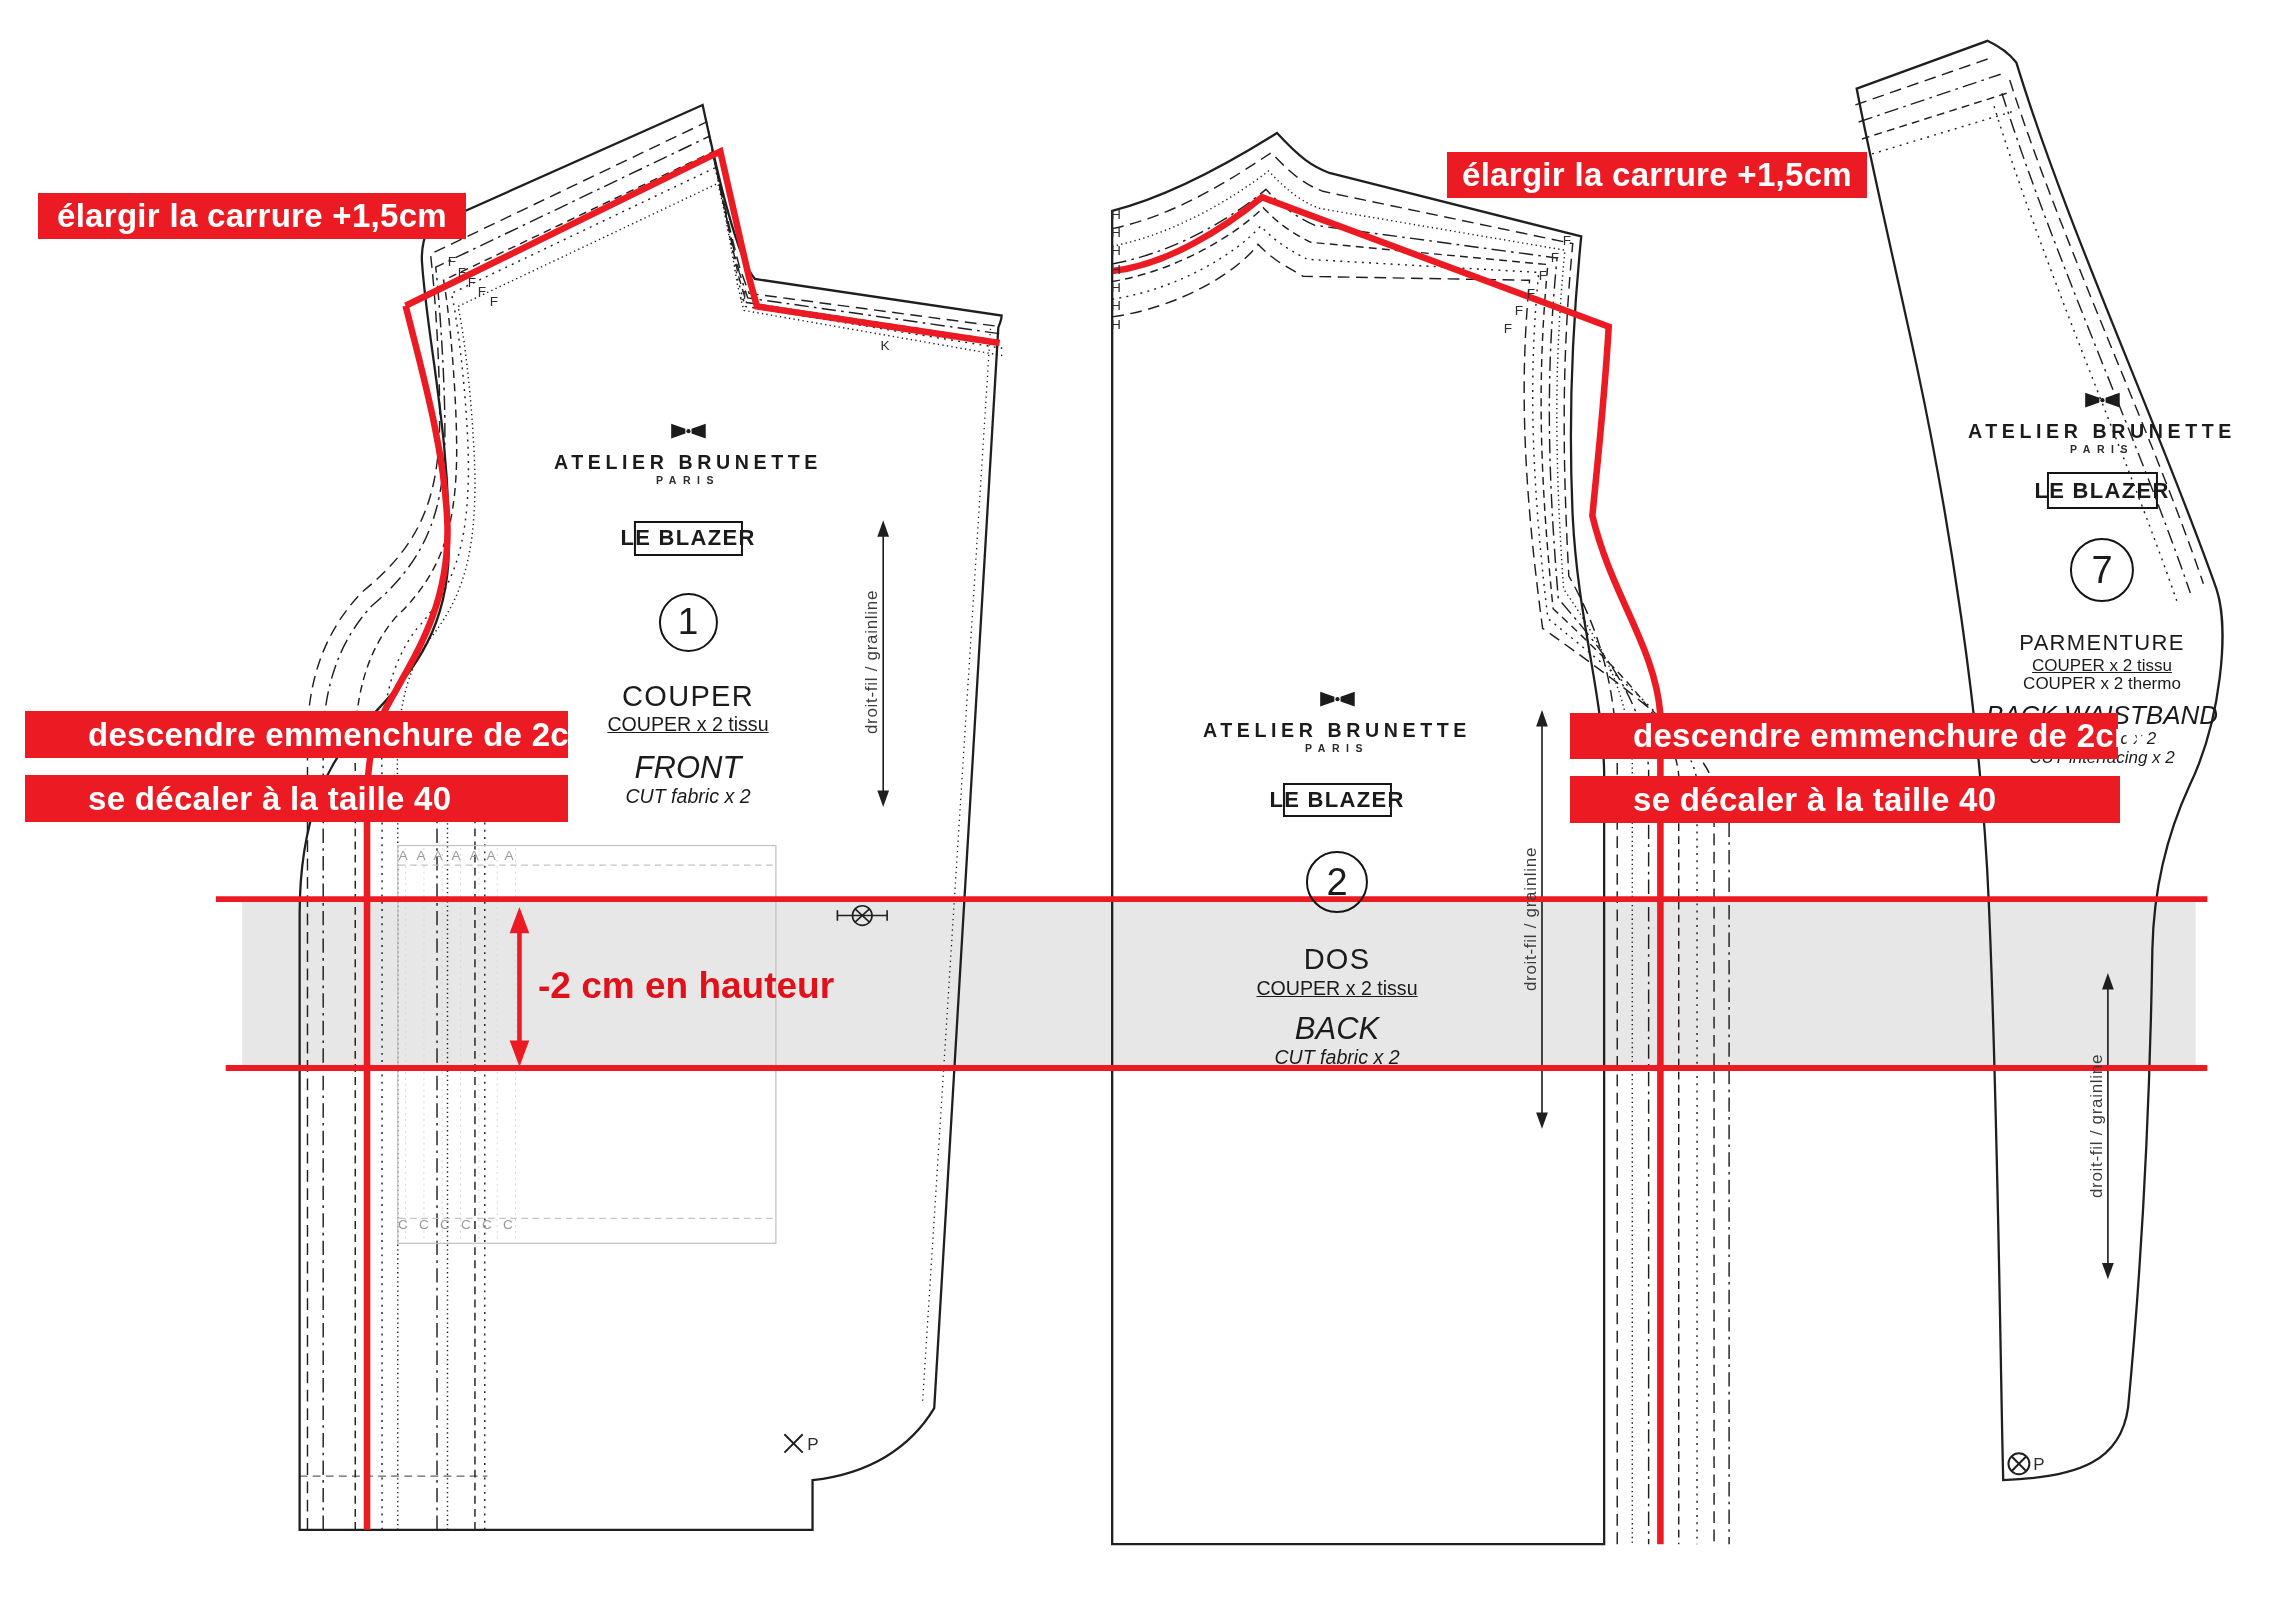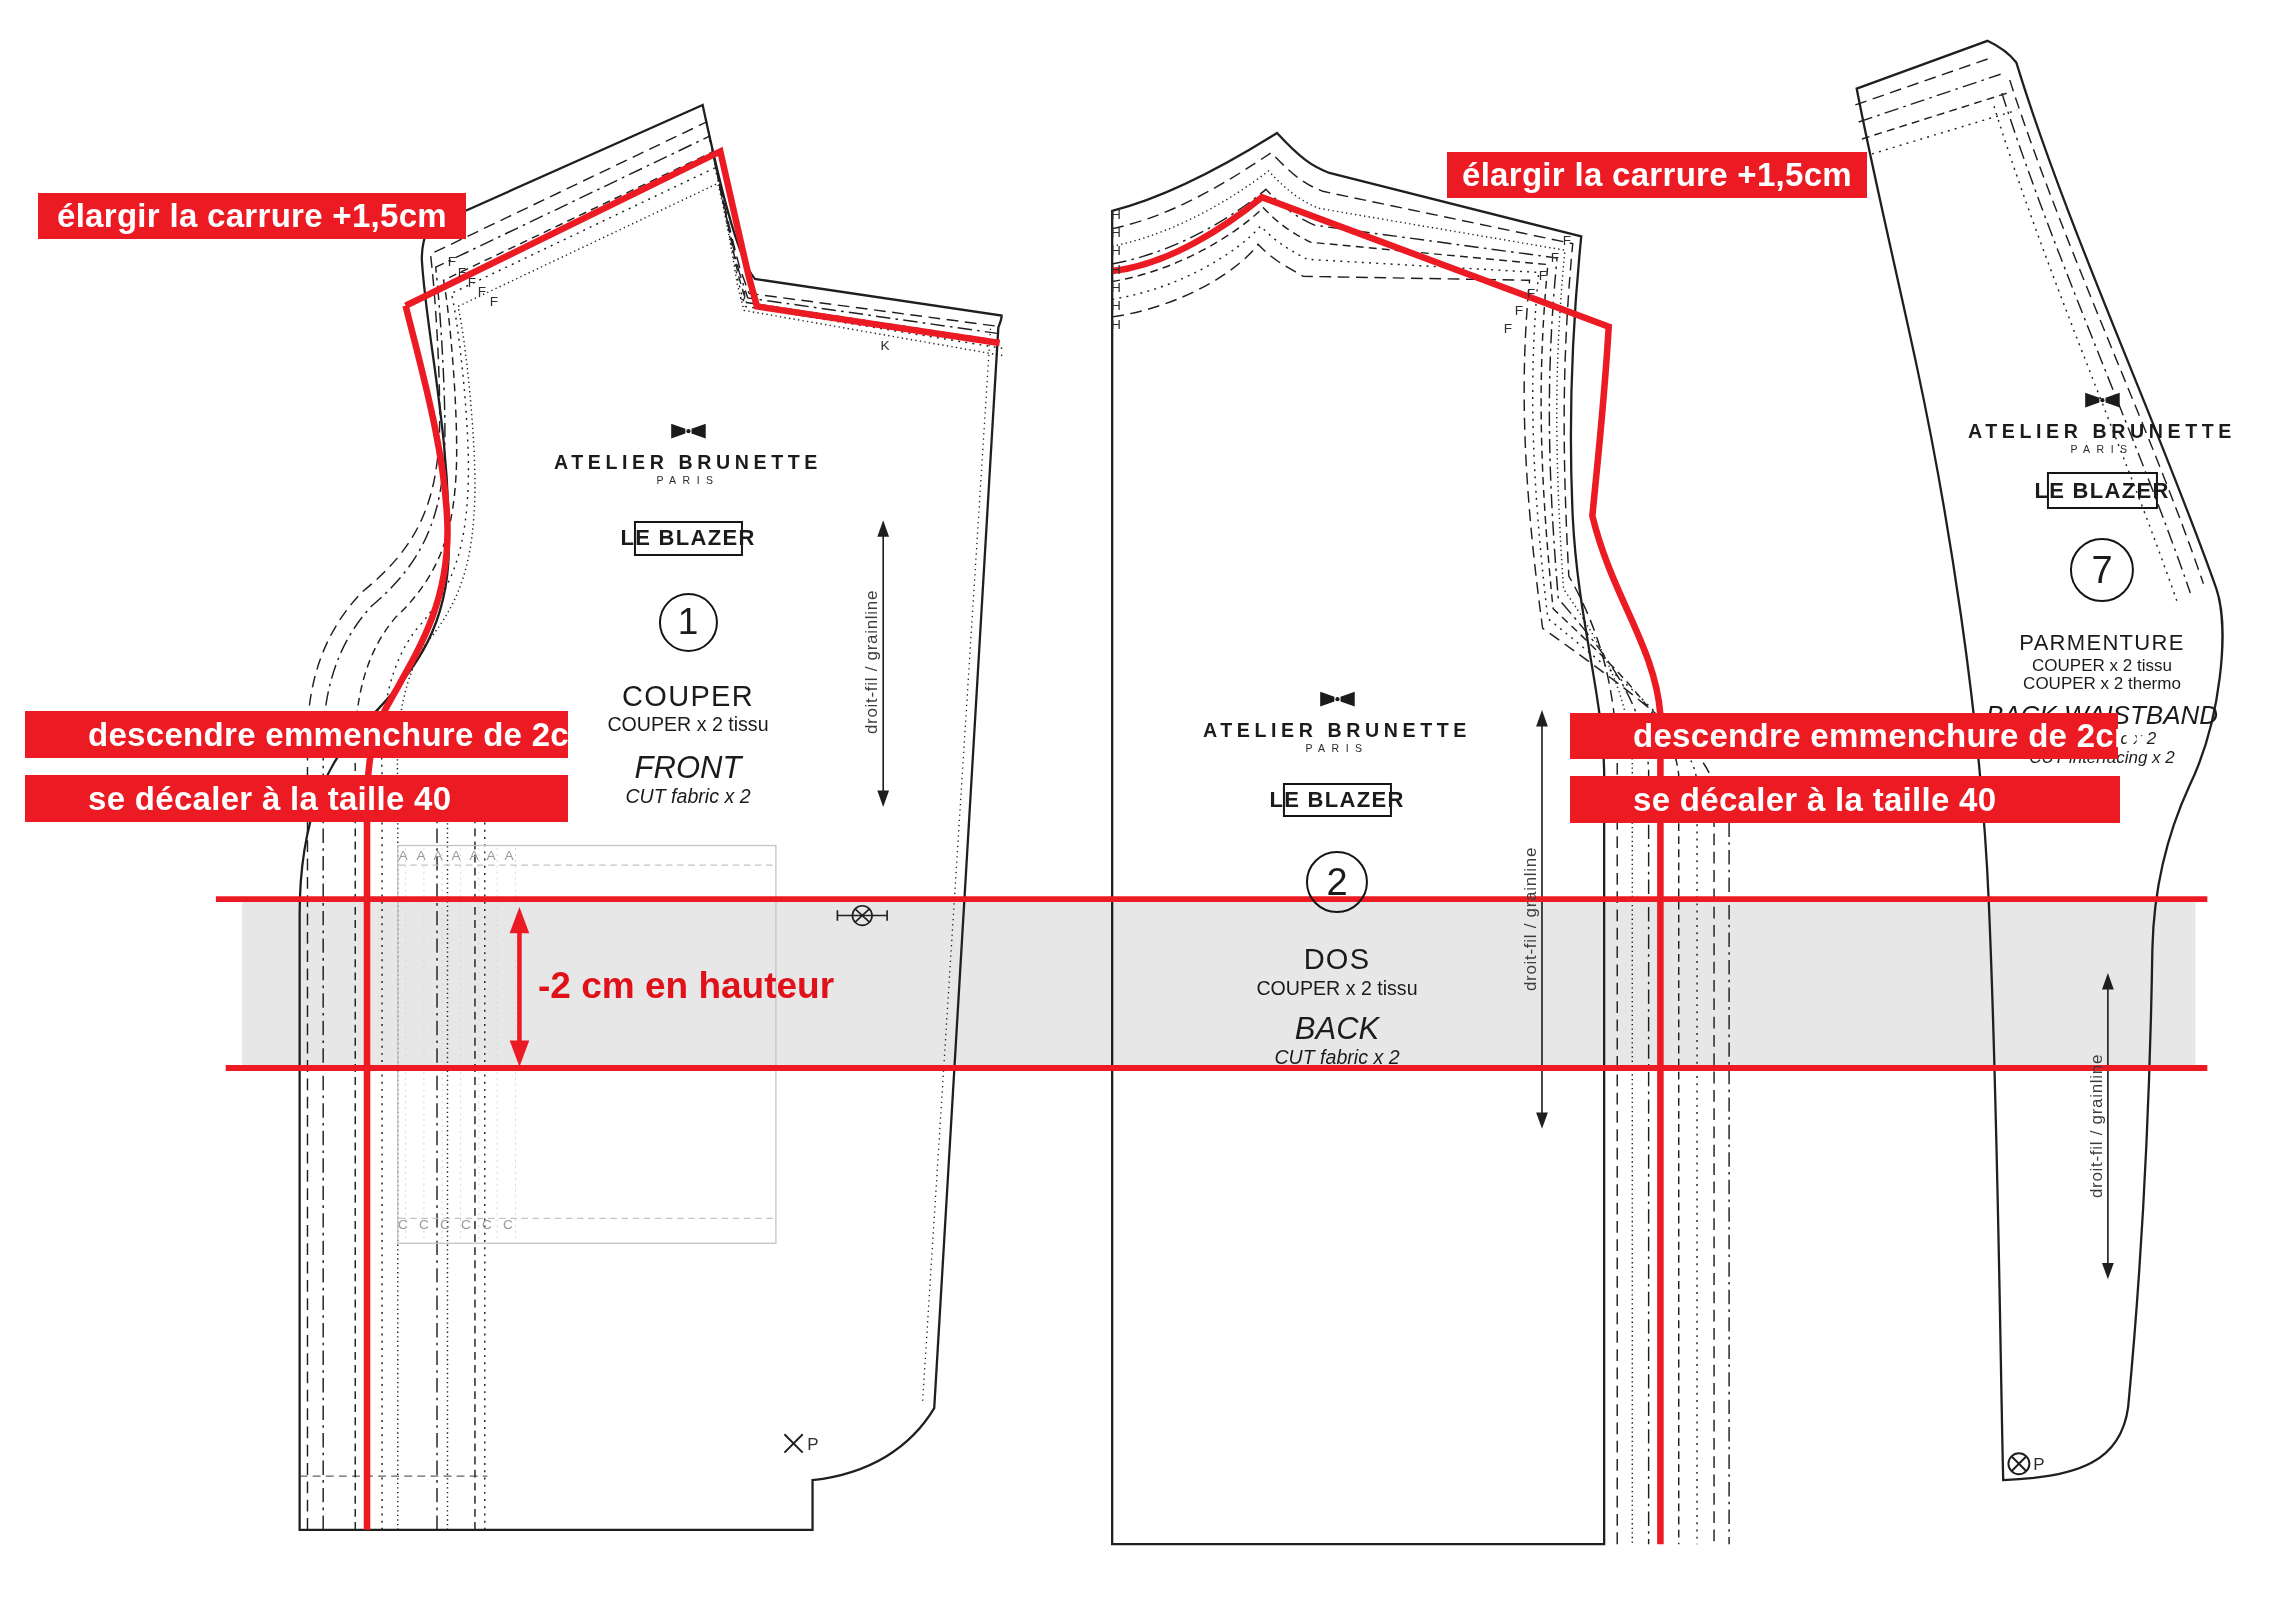--- a/index.html
+++ b/index.html
@@ -19,35 +19,35 @@
   .height-note{position:absolute;z-index:4;left:538px;top:965px;font-size:37px;font-weight:600;
                color:#e01118;white-space:nowrap;}
   
   .pblock{position:absolute;z-index:2;display:flex;flex-direction:column;align-items:center;
           transform:translateX(-50%);white-space:nowrap;text-align:center;}
   .p1{left:688px;top:422px;}
   .p2{left:1337px;top:690px;}
   .p7{left:2102px;top:391px;}
   .bowtie{width:37px;height:18.3px;}
   .brand-name{margin-top:11.8px;font-size:19.6px;font-weight:700;letter-spacing:4.6px;line-height:21px;}
-  .brand-city{font-size:10.5px;font-weight:400;letter-spacing:6.5px;line-height:14.4px;color:#2a2a2a;}
+  .brand-city{font-size:10.5px;font-weight:700;letter-spacing:6.5px;line-height:14.4px;color:#2a2a2a;}
   .pattern-box{border:2.3px solid #141414;font-size:22px;font-weight:600;letter-spacing:1.3px;
                display:flex;align-items:center;justify-content:center;background:transparent;}
   .p1 .pattern-box{margin-top:33px;width:109px;height:35px;box-sizing:border-box;}
   .p2 .pattern-box{margin-top:27.5px;width:109px;height:34px;box-sizing:border-box;}
   .p7 .pattern-box{margin-top:15.7px;width:111px;height:37px;box-sizing:border-box;}
   .num-circle{border:2px solid #141414;border-radius:50%;display:flex;align-items:center;
               justify-content:center;background:transparent;font-weight:400;}
   .p1 .num-circle{margin-top:37px;width:55px;height:55px;font-size:37px;}
   .p2 .num-circle{margin-top:34px;width:58px;height:58px;font-size:38px;}
   .p7 .num-circle{margin-top:29px;width:60px;height:60px;font-size:38px;}
   .name-fr{font-size:29px;letter-spacing:1.3px;line-height:30px;}
   .p1 .name-fr{margin-top:29px;}
   .p2 .name-fr{margin-top:31px;}
-  .cut-fr{font-size:19.6px;line-height:22px;margin-top:2.6px;}
+  .cut-fr{font-size:19.6px;line-height:22px;margin-top:2.6px;text-decoration:underline;}
   .name-en{font-size:31px;font-style:italic;line-height:30px;}
   .p1 .name-en{margin-top:18.3px;}
   .p2 .name-en{margin-top:15.7px;}
   .cut-en{font-size:19.6px;font-style:italic;line-height:22px;margin-top:1.3px;}
   .p7 .name-fr{margin-top:27.5px;font-size:22px;line-height:26px;}
   .p7 .cut-fr{font-size:17px;line-height:18.3px;margin-top:1.3px;}
   .p7 .cut-fr2{font-size:17px;line-height:18.3px;margin-top:0;}
   .p7 .name-en{margin-top:7.9px;font-size:26px;line-height:29px;}
   .p7 .cut-en{font-size:17px;line-height:18.3px;margin-top:0;}
   .p7 .cut-en2{font-size:17px;font-style:italic;line-height:18.3px;margin-top:0;}

